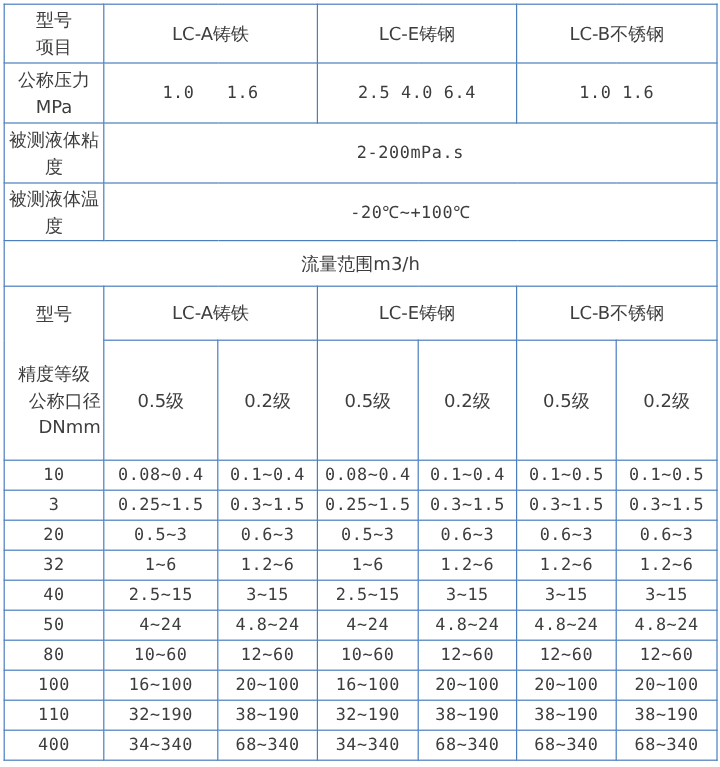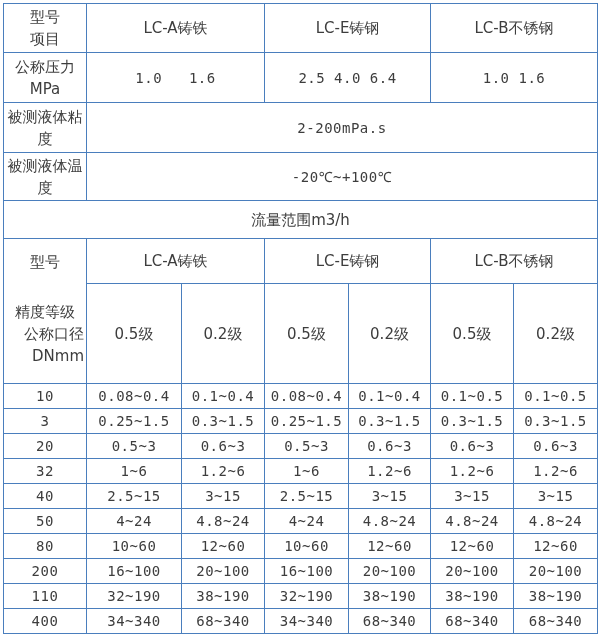--- a/index.html
+++ b/index.html
@@ -150,21 +150,21 @@
   <tr class="dr">
     <td class="num">80</td>
     <td class="num">10~60</td>
     <td class="num">12~60</td>
     <td class="num">10~60</td>
     <td class="num">12~60</td>
     <td class="num">12~60</td>
     <td class="num">12~60</td>
   </tr>
   <tr class="dr">
-    <td class="num">200</td>
+    <td class="num">100</td>
     <td class="num">16~100</td>
     <td class="num">20~100</td>
     <td class="num">16~100</td>
     <td class="num">20~100</td>
     <td class="num">20~100</td>
     <td class="num">20~100</td>
   </tr>
   <tr class="dr">
     <td class="num">110</td>
     <td class="num">32~190</td>

